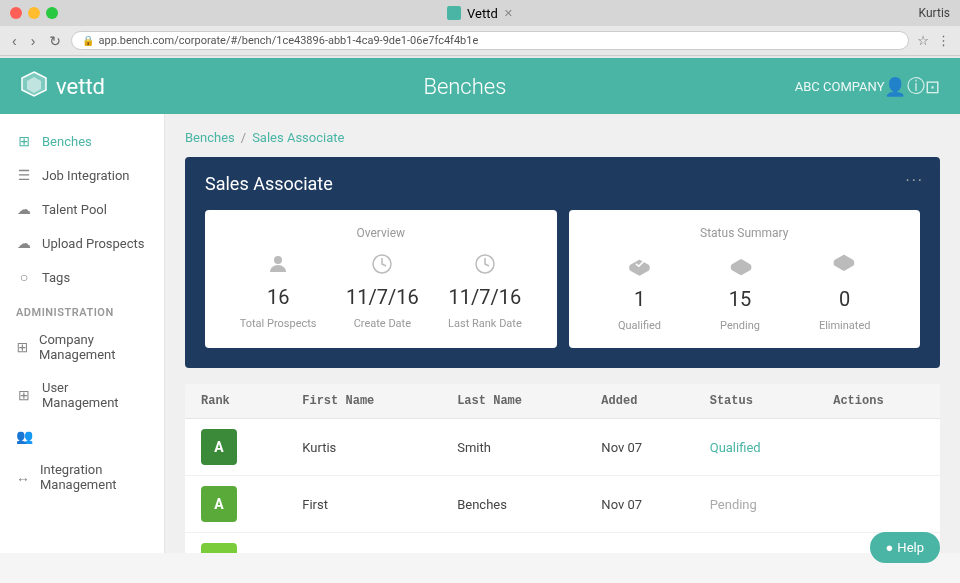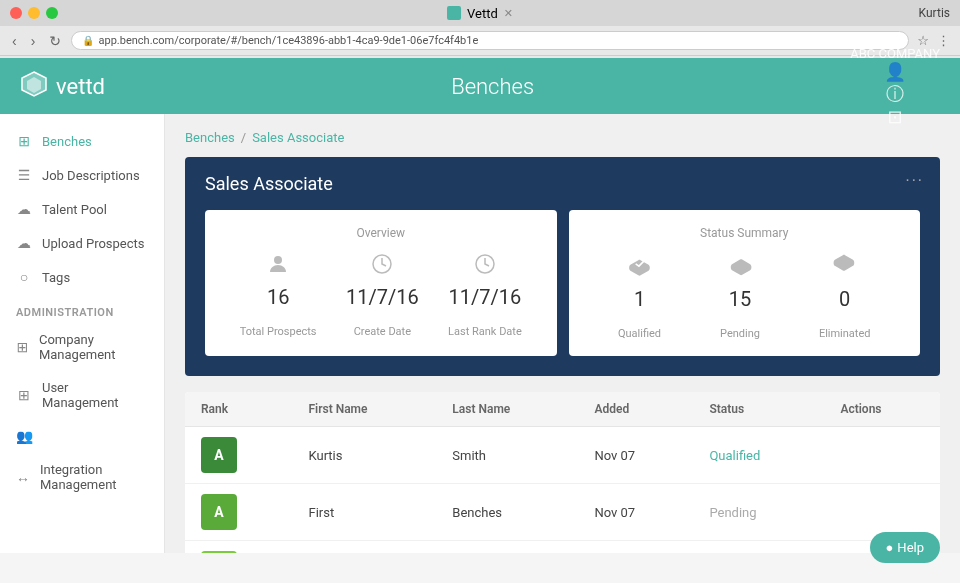--- a/index.html
+++ b/index.html
@@ -97,21 +97,20 @@
       color: #fff;
       font-size: 22px;
       font-weight: 300;
       margin-left: 30px;
     }
     .header-center { display: flex; align-items: center; }
     .header-right {
       display: flex;
       align-items: center;
       color: #fff;
-      flex-direction: column;
     }
     .company-name { font-size: 13px; color: #fff; opacity: 0.9; }
     .header-icon { font-size: 18px; color: #fff; opacity: 0.8; cursor: pointer; }
 
     
     .app-body { display: flex; flex: 1; overflow: hidden; }
 
     
     .sidebar {
       width: 165px;
@@ -199,37 +198,38 @@
       text-align: center;
       margin-bottom: 12px;
     }
     .panel-stats {
       display: flex;
       justify-content: space-around;
       align-items: flex-end;
     }
     .stat-item { text-align: center; }
     .stat-icon { font-size: 20px; color: #bbb; margin-bottom: 4px; }
-    .stat-value { font-size: 20px; font-weight: 400; color: #333; margin-bottom: 16px; }
+    .stat-value { font-size: 20px; font-weight: 400; color: #333; margin-bottom: 8px; }
     .stat-label { font-size: 11px; color: #999; }
 
     .status-icon-qualified { color: #aaa; font-size: 22px; }
     .status-icon-pending { color: #aaa; font-size: 22px; }
     .status-icon-eliminated { color: #aaa; font-size: 22px; }
 
     
     .table-container {
       background: #fff;
       border-radius: 4px;
       overflow: hidden;
     }
     table { width: 100%; border-collapse: collapse; }
     thead tr {
       background: #f5f5f5;
       border-bottom: 1px solid #e5e5e5;
+      font-family: Liberation Mono, monospace;
     }
     th {
       padding: 10px 16px;
       text-align: left;
       font-size: 12px;
       font-weight: 600;
       color: #666;
     }
     td {
       padding: 10px 16px;
@@ -327,21 +327,21 @@
 
   <div class="app-body">
 
     <div class="sidebar">
       <div class="sidebar-item active">
         <span class="sidebar-icon">⊞</span>
         <span>Benches</span>
       </div>
       <div class="sidebar-item">
         <span class="sidebar-icon">☰</span>
-        <span>Job Descriptions</span>
+        <span>Job Integration</span>
       </div>
       <div class="sidebar-item">
         <span class="sidebar-icon">☁</span>
         <span>Talent Pool</span>
       </div>
       <div class="sidebar-item">
         <span class="sidebar-icon">☁</span>
         <span>Upload Prospects</span>
       </div>
       <div class="sidebar-item">

